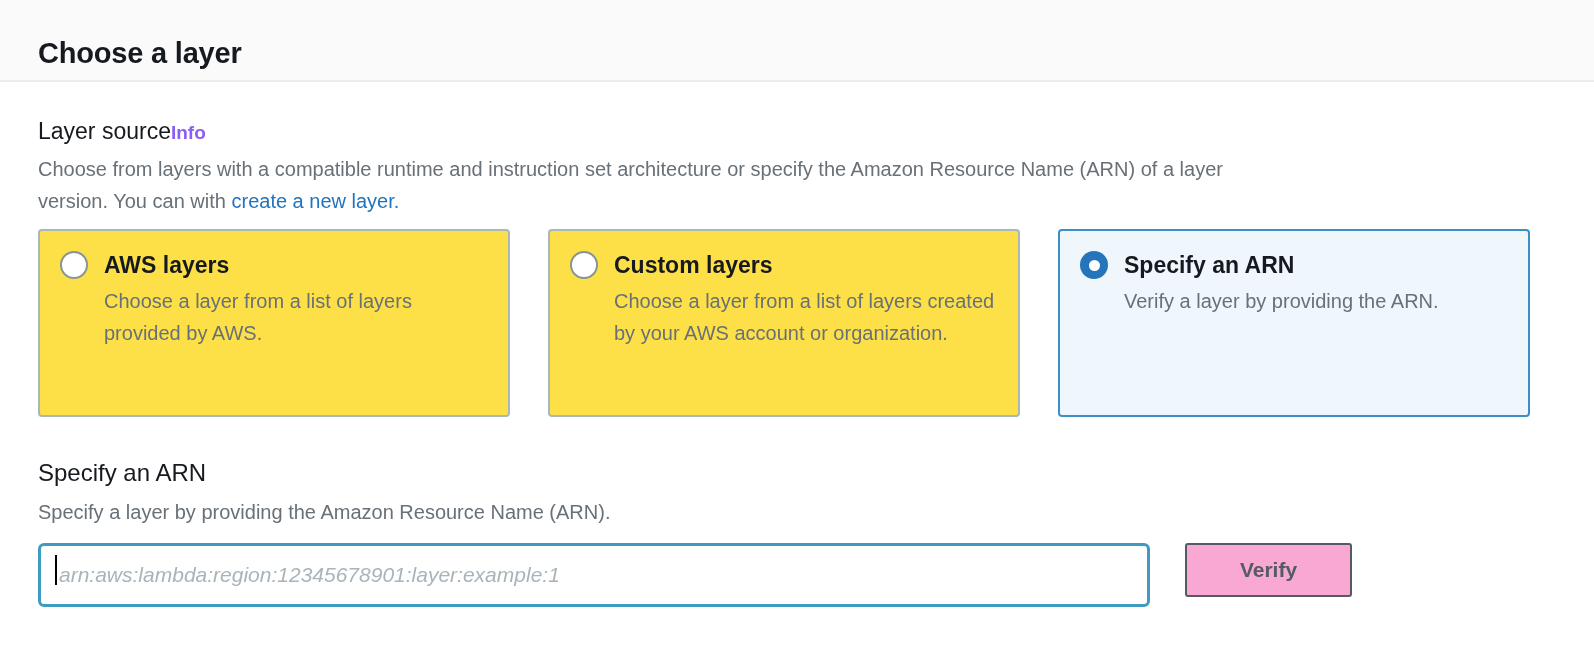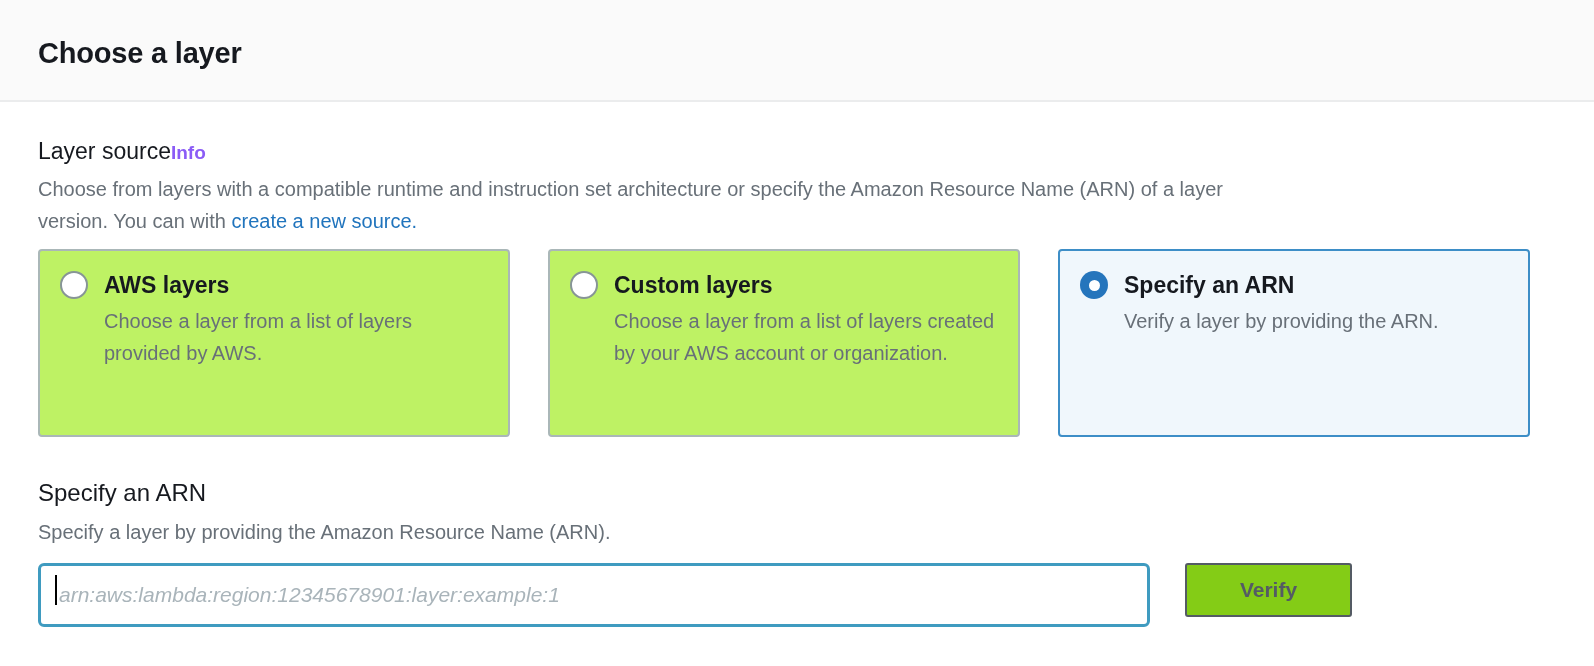--- a/index.html
+++ b/index.html
@@ -12,21 +12,21 @@
     height: 666px;
     overflow: hidden;
     font-family: "Liberation Sans", "DejaVu Sans", sans-serif;
     color: #16191f;
     box-sizing: border-box;
   }
   *, *:before, *:after { box-sizing: inherit; }
 
   
   .panel-header {
-    height: 102px;
+    height: 82px;
     background: #fafafa;
     border-bottom: 2px solid #ebeced;
     padding: 33px 40px 12px 38px;
   }
   .panel-header h1 {
     margin: 0;
     font-size: 29px;
     line-height: 40px;
     font-weight: 700;
     color: #16191f;
@@ -68,21 +68,21 @@
 
   
   .cards {
     margin-top: 12px;
     display: flex;
     gap: 38px;
   }
   .card {
     width: 472px;
     height: 188px;
-    background: #bef264;
+    background: #fde047;
     border: 2px solid #aab7b8;
     border-radius: 4px;
     padding: 20px 20px 0 20px;
     cursor: pointer;
   }
   .card.selected {
     background: #f0f7fc;
     border-color: #3d8ec7;
   }
   .card-top {
@@ -169,21 +169,21 @@
     left: 17px;
     top: 12px;
     width: 2px;
     height: 30px;
     background: #000000;
   }
   .verify-btn {
     margin-left: 35px;
     width: 167px;
     height: 54px;
-    background: #84cc16;
+    background: #f9a8d4;
     border: 2px solid #545b64;
     border-radius: 3px;
     font-family: "Liberation Sans", "DejaVu Sans", sans-serif;
     font-size: 21px;
     font-weight: 700;
     color: #545b64;
     cursor: pointer;
   }
 </style>
 </head>
@@ -193,21 +193,21 @@
   <h1>Choose a layer</h1>
 </header>
 
 <main class="panel-body">
 
   <section>
     <div class="label-row">
       <span class="field-label">Layer source</span>
       <a class="info-link" href="#">Info</a>
     </div>
-    <p class="field-desc"><span>Choose from layers with a compatible runtime and instruction set architecture or specify the Amazon Resource Name (ARN) of a layer</span><br><span>version. You can with </span><a class="text-link" href="#">create a new source.</a></p>
+    <p class="field-desc"><span>Choose from layers with a compatible runtime and instruction set architecture or specify the Amazon Resource Name (ARN) of a layer</span><br><span>version. You can with </span><a class="text-link" href="#">create a new layer.</a></p>
 
     <div class="cards">
 
       <div class="card">
         <div class="card-top">
           <span class="radio"></span>
           <span class="card-title">AWS layers</span>
         </div>
         <div class="card-desc">Choose a layer from a list of layers provided by AWS.</div>
       </div>

